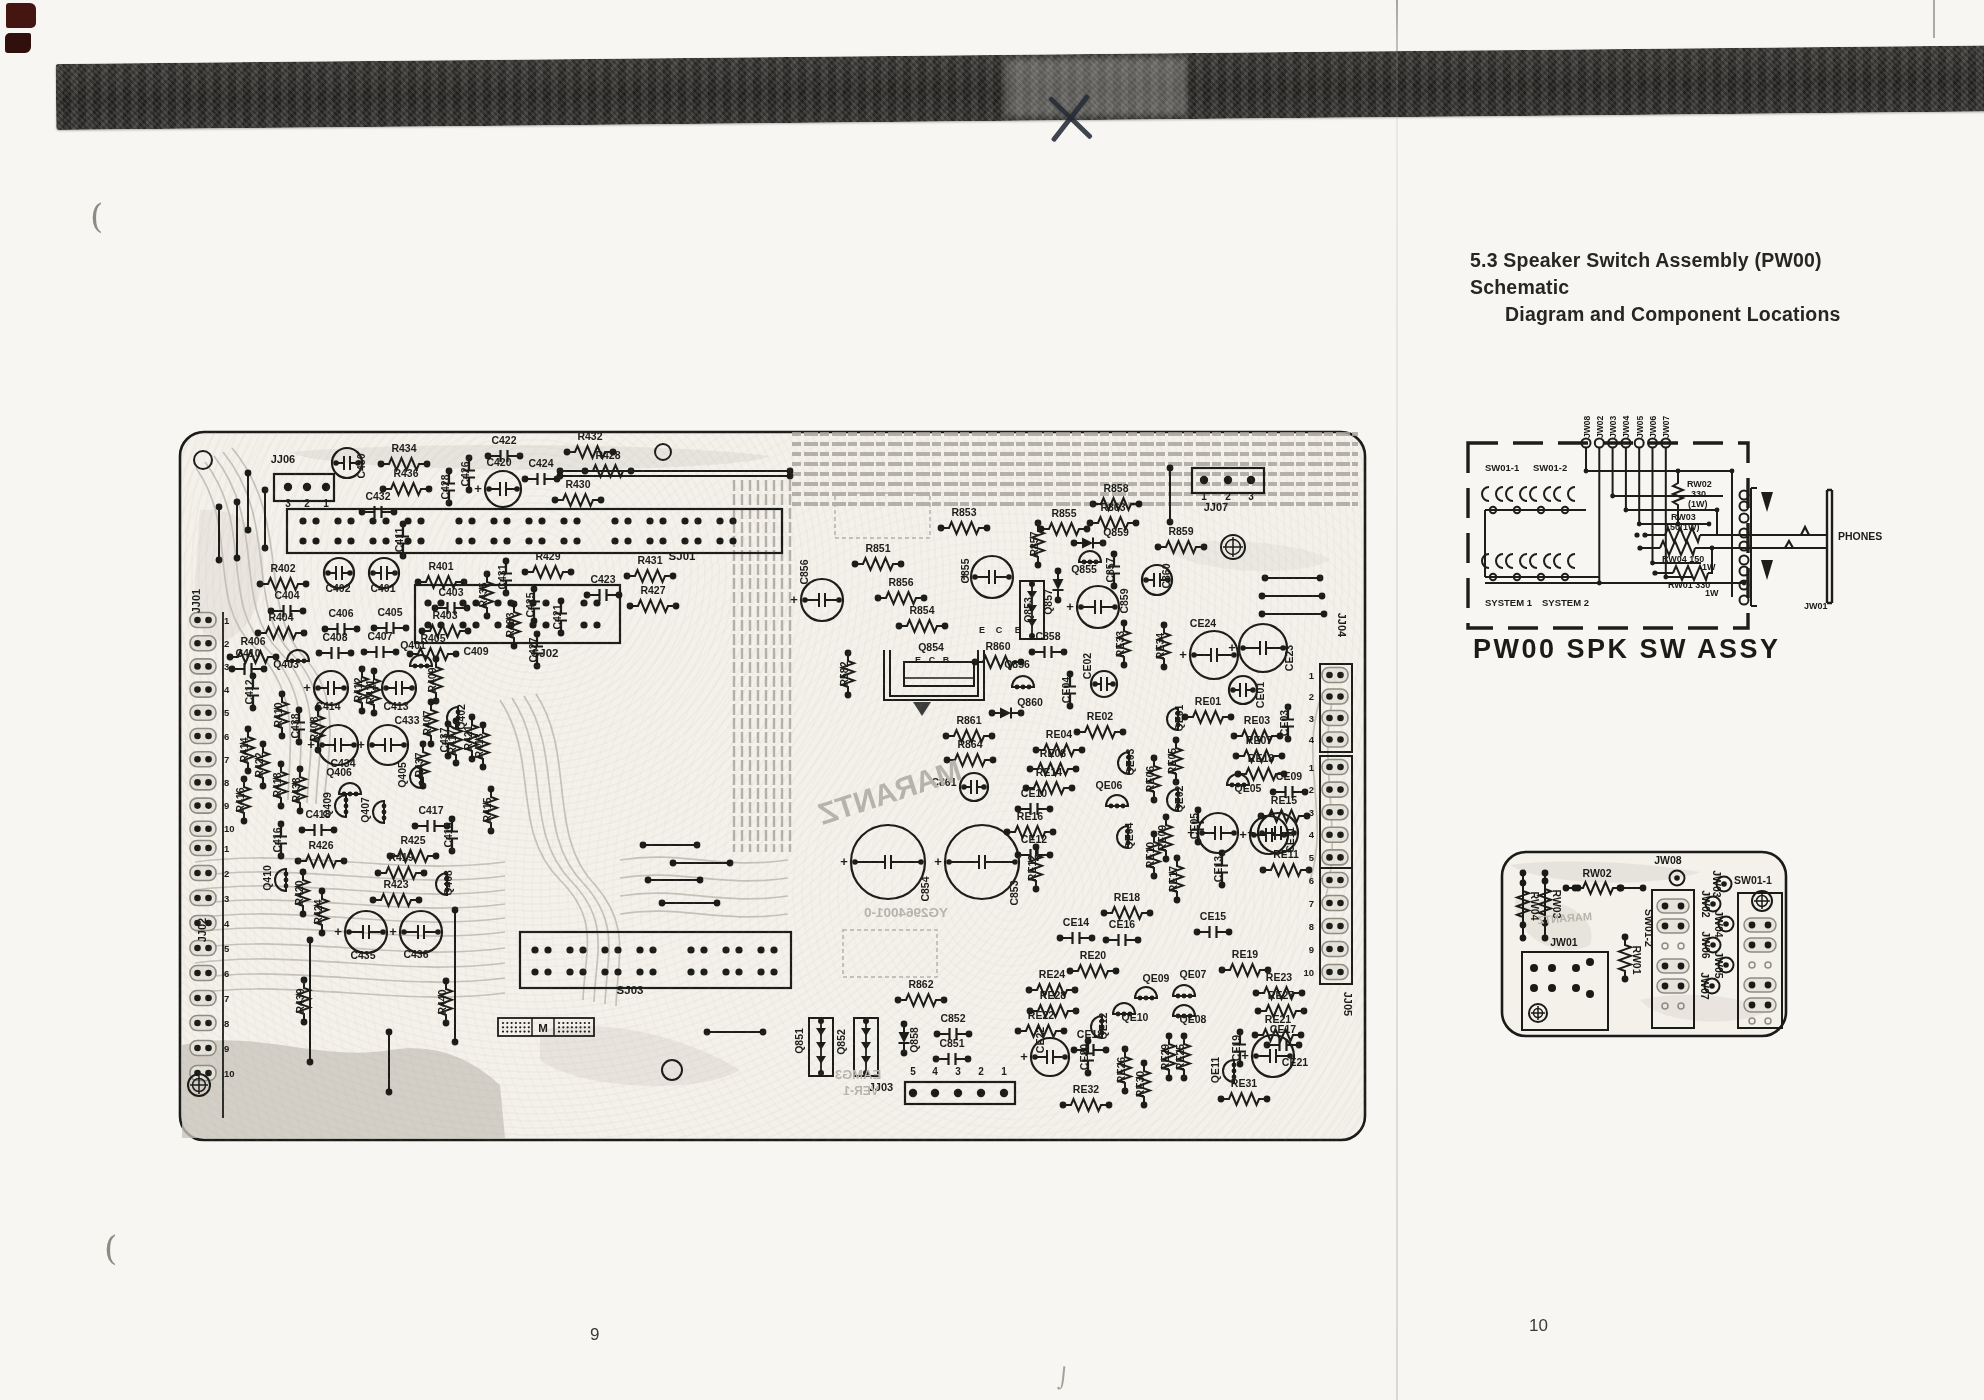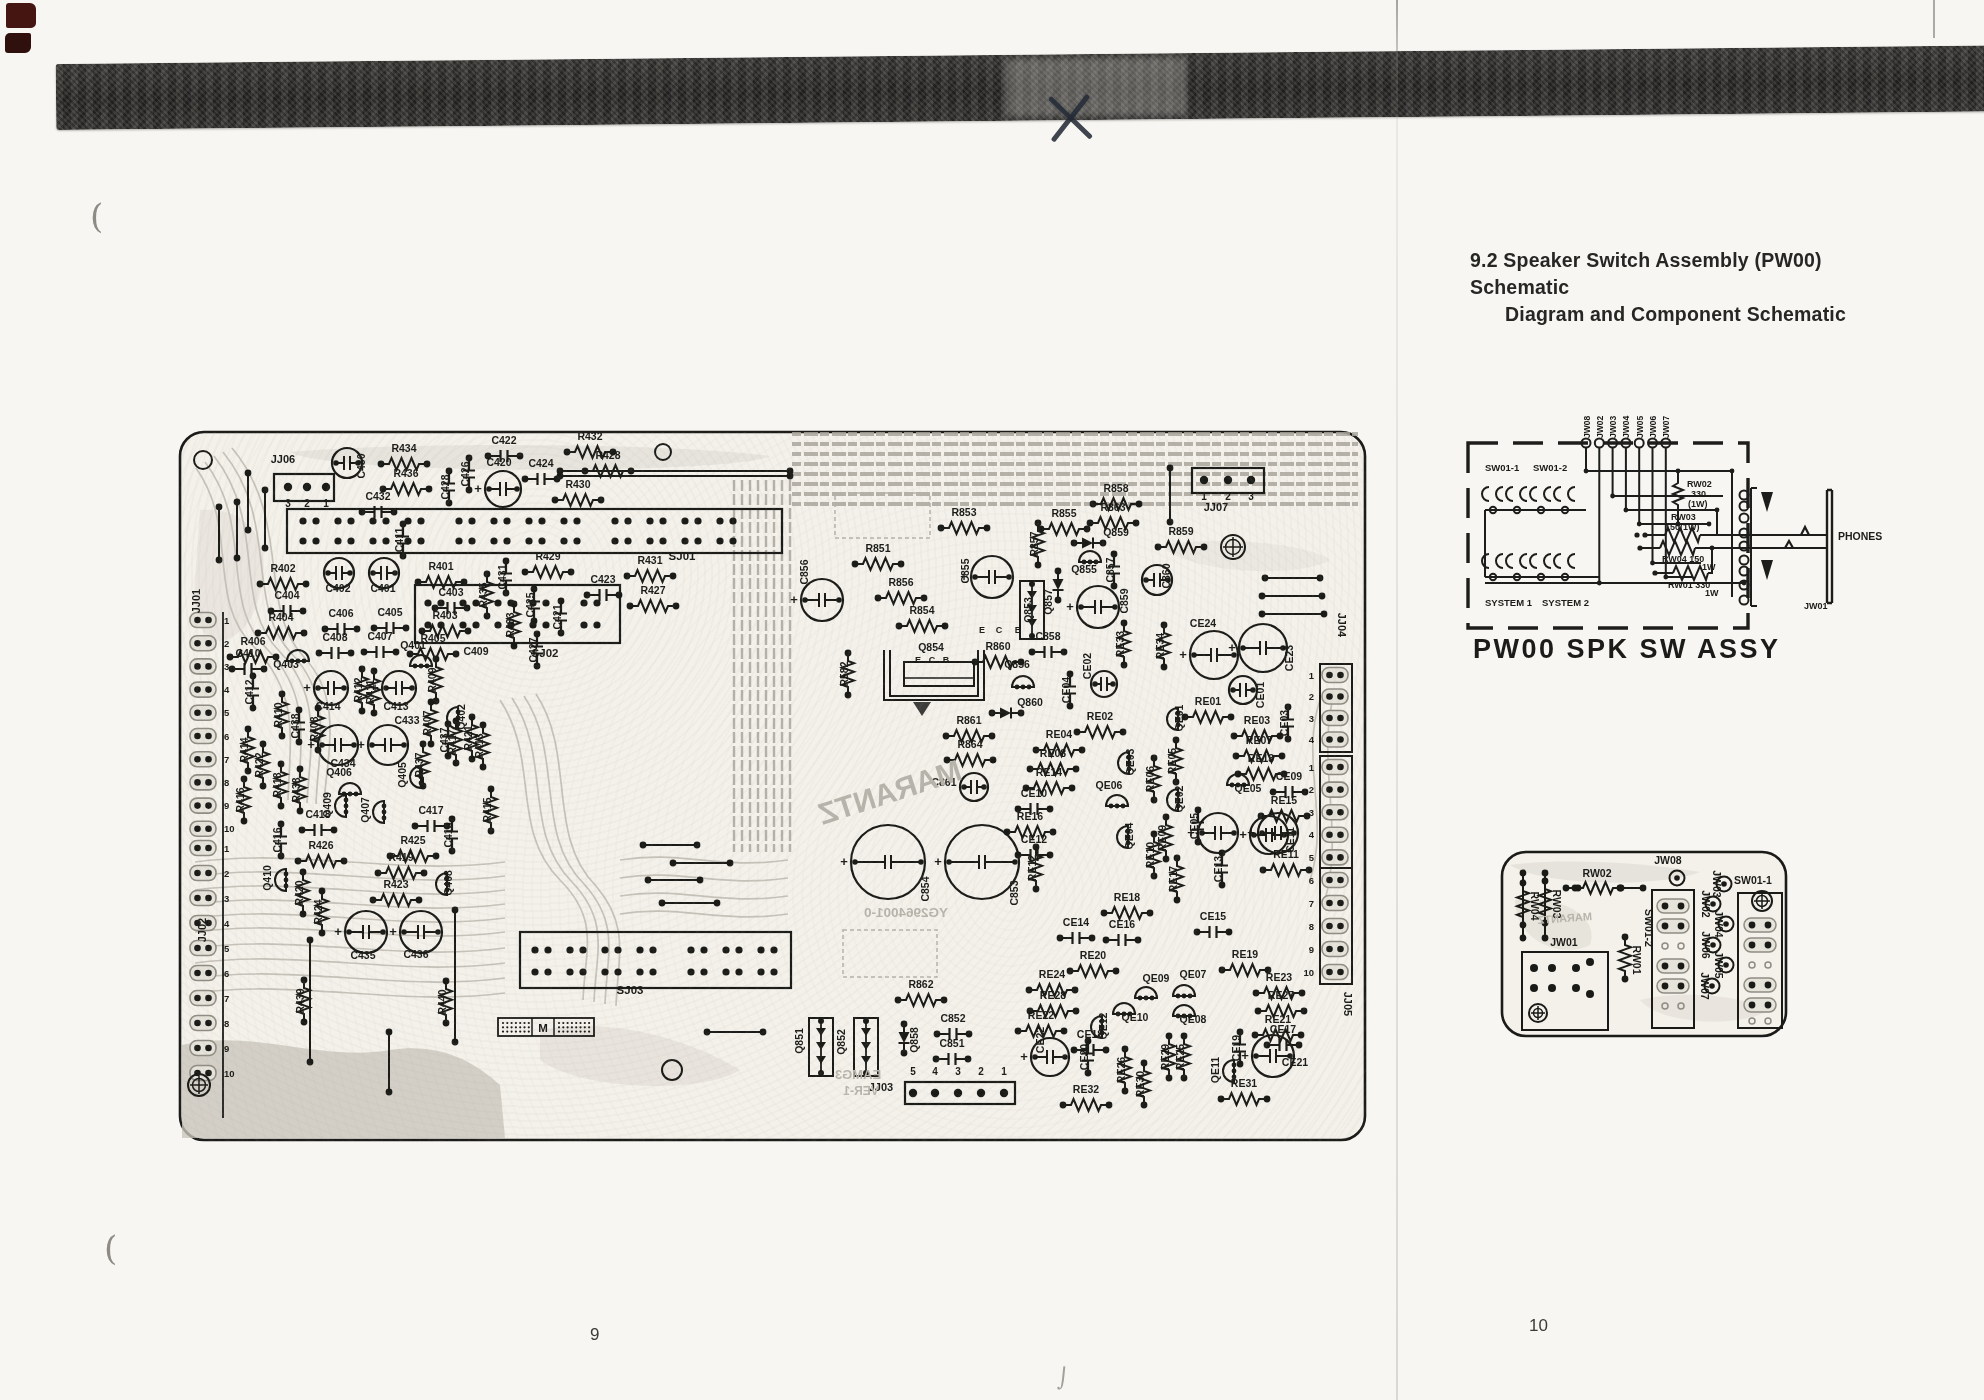--- a/index.html
+++ b/index.html
@@ -50,22 +50,22 @@
       <span class="x1"></span>
       <span class="x2"></span>
     </div>
   <div class="abs fold"></div>
   <div class="abs topline2"></div>
   <div class="abs paren" style="left:90px;top:196px;">(</div>
   <div class="abs paren" style="left:104px;top:1228px;">(</div>
   <div class="abs hook" style="left:1058px;top:1366px;">⌡</div>
 
   <div class="abs title-block">
-    <div class="l1">9.2  Speaker Switch Assembly (PW00) Schematic</div>
-    <div class="l2">Diagram and Component Schematic</div>
+    <div class="l1">5.3  Speaker Switch Assembly (PW00) Schematic</div>
+    <div class="l2">Diagram and Component Locations</div>
   </div>
 
   <svg id="boards" class="abs" style="left:0;top:0" width="1984" height="1400" viewBox="0 0 1984 1400">
       <g>
         <rect x="180" y="432" width="1185" height="708" rx="24" stroke="#1b1b19" stroke-width="2.6" fill="#f3f1ea"></rect>
         <path d="M290,452 C400,442 660,442 770,456 C740,474 330,476 290,452 Z" fill="#dcd8d0" opacity="0.5"></path>
         <path d="M200,510 C260,505 280,560 250,620 C220,660 190,640 195,580 Z" fill="#dcd8d0" opacity="0.4"></path>
         <path d="M182,1045 C250,1028 320,1062 390,1050 C440,1042 475,1062 500,1085 L505,1138 L182,1138 Z" fill="#c9c5bd" opacity="0.78"></path>
         <path d="M540,1030 C620,1015 700,1045 740,1070 C700,1095 580,1090 540,1060 Z" fill="#d6d2ca" opacity="0.4"></path>
         <path d="M1160,545 C1230,535 1310,545 1330,560 C1300,578 1190,575 1160,545 Z" fill="#dcd8d0" opacity="0.35"></path>

